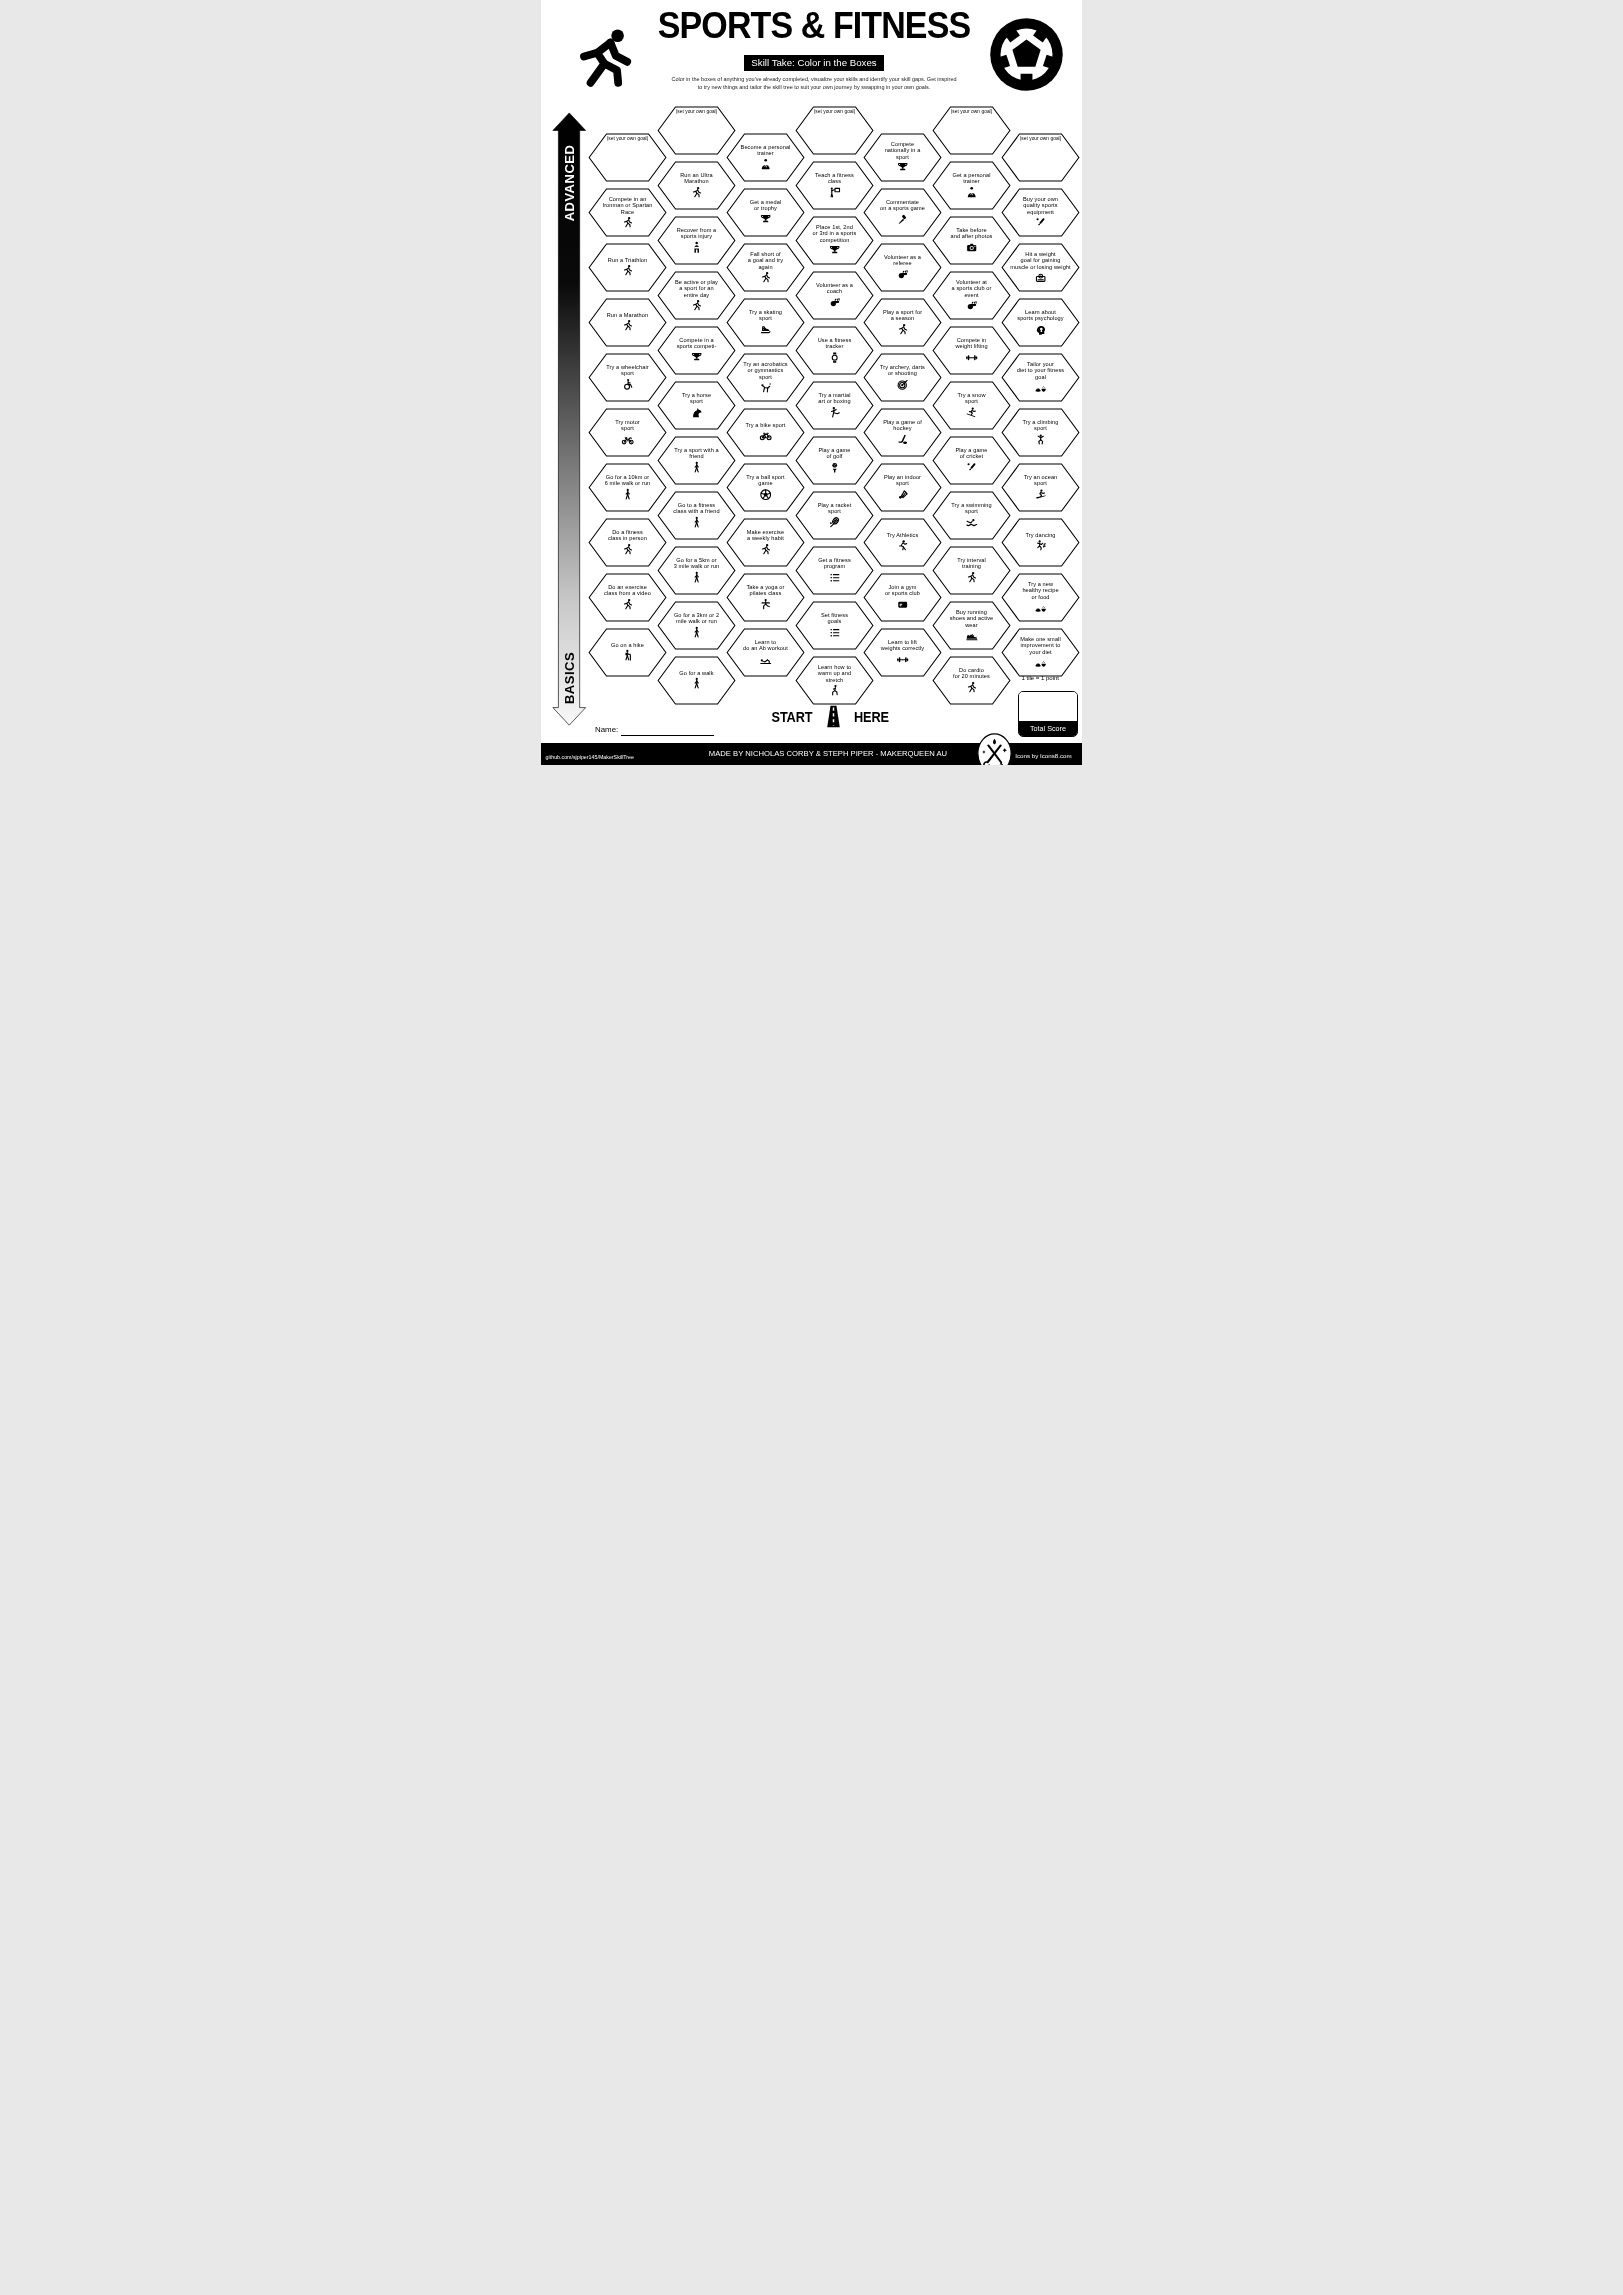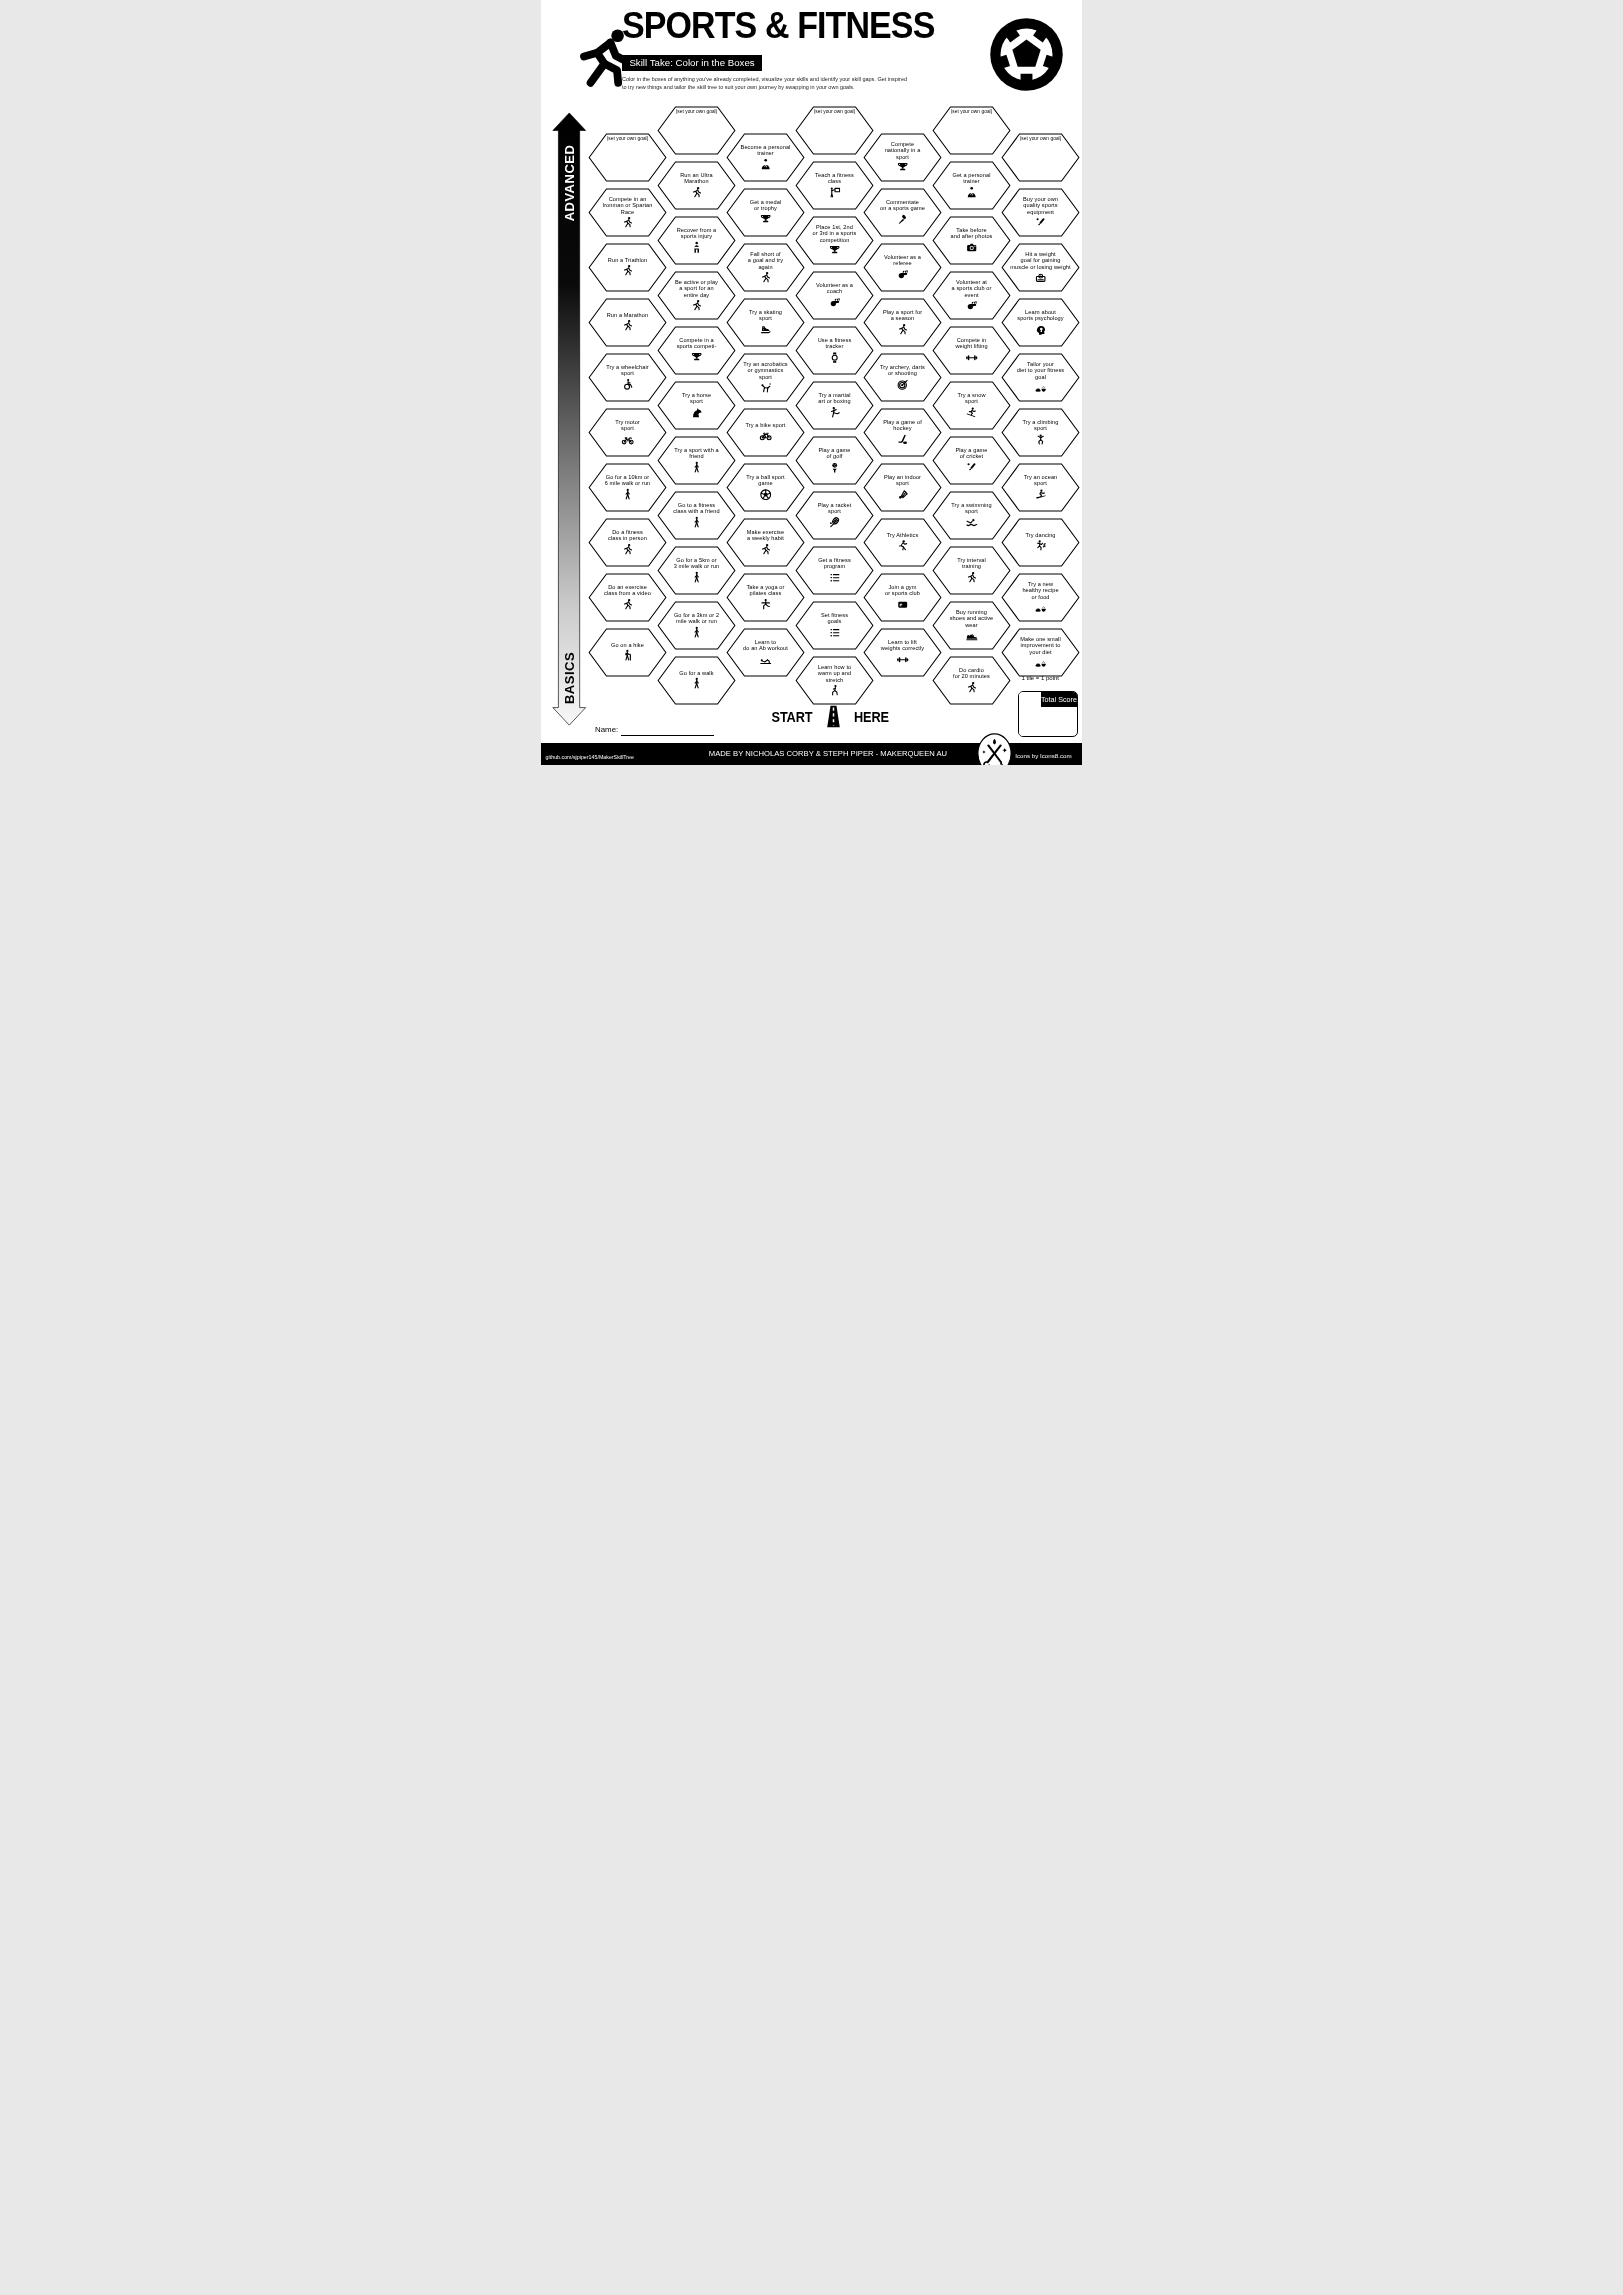--- a/index.html
+++ b/index.html
@@ -1,21 +1,21 @@
 <!DOCTYPE html>
 <html style="font-size:7.4px"><head>
 <meta charset="utf-8">
 <style>
   html,body{margin:0;padding:0;background:#e8e8e8;}
   .page{position:relative;width:541px;height:765px;background:#fff;margin:0 auto;
         font-family:"Liberation Sans", sans-serif;overflow:hidden;color:#000;}
   .abs{position:absolute;}
 
   
-  .header-text{position:absolute;left:81px;top:8.3px;width:384px;}
+  .header-text{position:absolute;left:81px;top:8.3px;width:384px;text-align:center;}
   .title{font-size:34px;font-weight:bold;letter-spacing:-0.9px;transform:scaleY(1.06);line-height:1.05;white-space:nowrap;}
   .subtitle-box{display:inline-block;background:#000;color:#fff;font-size:9.7px;padding:1.9px 7.4px 2.8px;margin-top:1.9px;}
   .desc{font-size:5.5px;line-height:1.55;margin-top:4.2px;color:#1c1c1c;}
 
   
   .axis-label{position:absolute;transform:translate(-50%,-50%) rotate(-90deg);font-weight:bold;
               font-size:13px;letter-spacing:0.5px;white-space:nowrap;}
   .axis-top{color:#fff;}
   .axis-bottom{color:#000;}
 
@@ -34,21 +34,21 @@
   .start-row{position:absolute;left:187px;top:703px;width:204px;display:flex;align-items:center;justify-content:center;gap:7px;}
   .start-word{font-size:15px;font-weight:bold;transform:scaleX(.85);letter-spacing:-0.2px;}
 
   
   .name-label{position:absolute;left:54px;top:725px;font-size:7.9px;}
   .name-line{position:absolute;left:80px;top:735px;width:93px;border-bottom:1.1px solid #000;}
 
   
   .score-note{position:absolute;left:458px;top:675px;width:60px;text-align:right;font-size:6px;}
   .score-box{position:absolute;left:477px;top:691px;width:60px;height:46px;border:1.2px solid #000;
-             border-radius:5.1px;overflow:hidden;display:flex;background:#fff;box-sizing:border-box;}
+             border-radius:5.1px;overflow:hidden;display:flex;flex-direction:column;background:#fff;box-sizing:border-box;}
   .score-box .blank{flex:1;background:#fff;}
   .score-box .strip{height:15.3px;background:#000;color:#fff;display:flex;align-items:center;justify-content:center;font-size:7.2px;}
 
   .cc-text{position:absolute;left:470px;top:741px;width:68px;text-align:center;font-size:8.6px;}
 
   
   .footer-bar{position:absolute;left:0;top:743px;width:541px;height:22px;background:#000;color:#fff;}
   .footer-left{position:absolute;left:4.6px;top:754px;font-size:5.3px;color:#fff;}
   .footer-center{position:absolute;left:111px;top:749px;width:352px;text-align:center;font-size:7.9px;color:#fff;transform:scaleX(.97);}
   .footer-right{position:absolute;left:468px;top:752px;width:69px;text-align:center;font-size:6.2px;color:#fff;}

